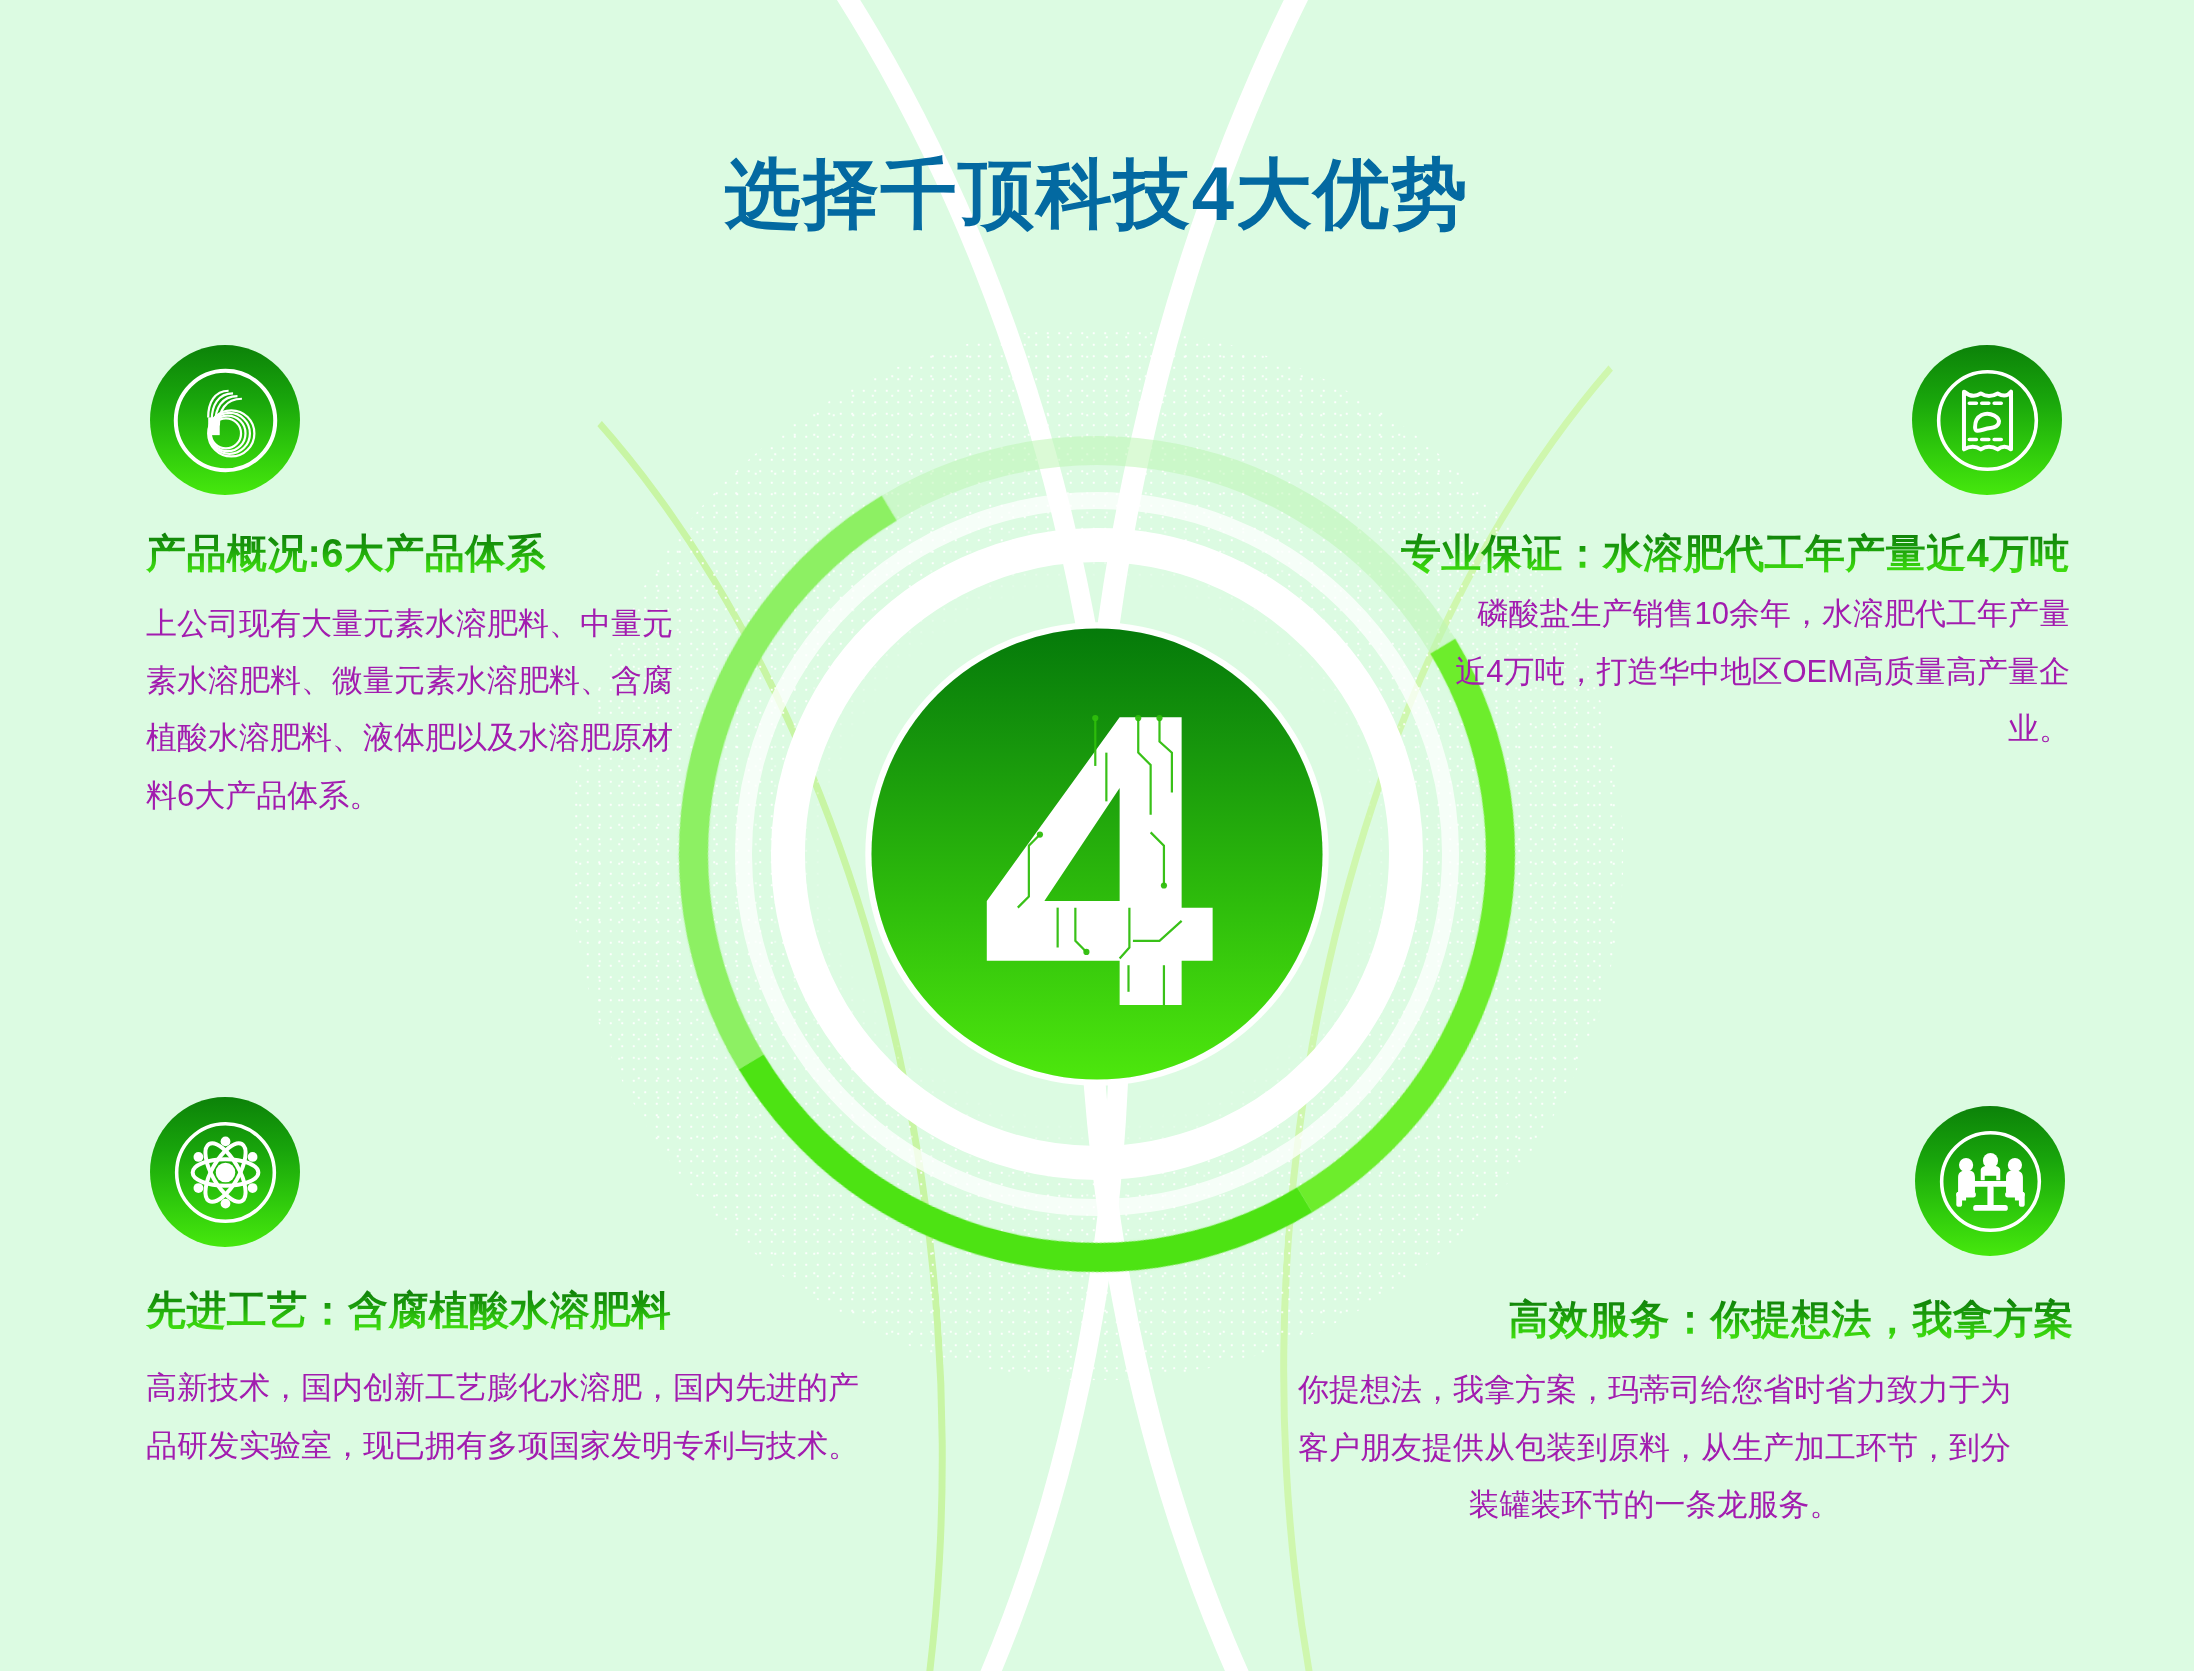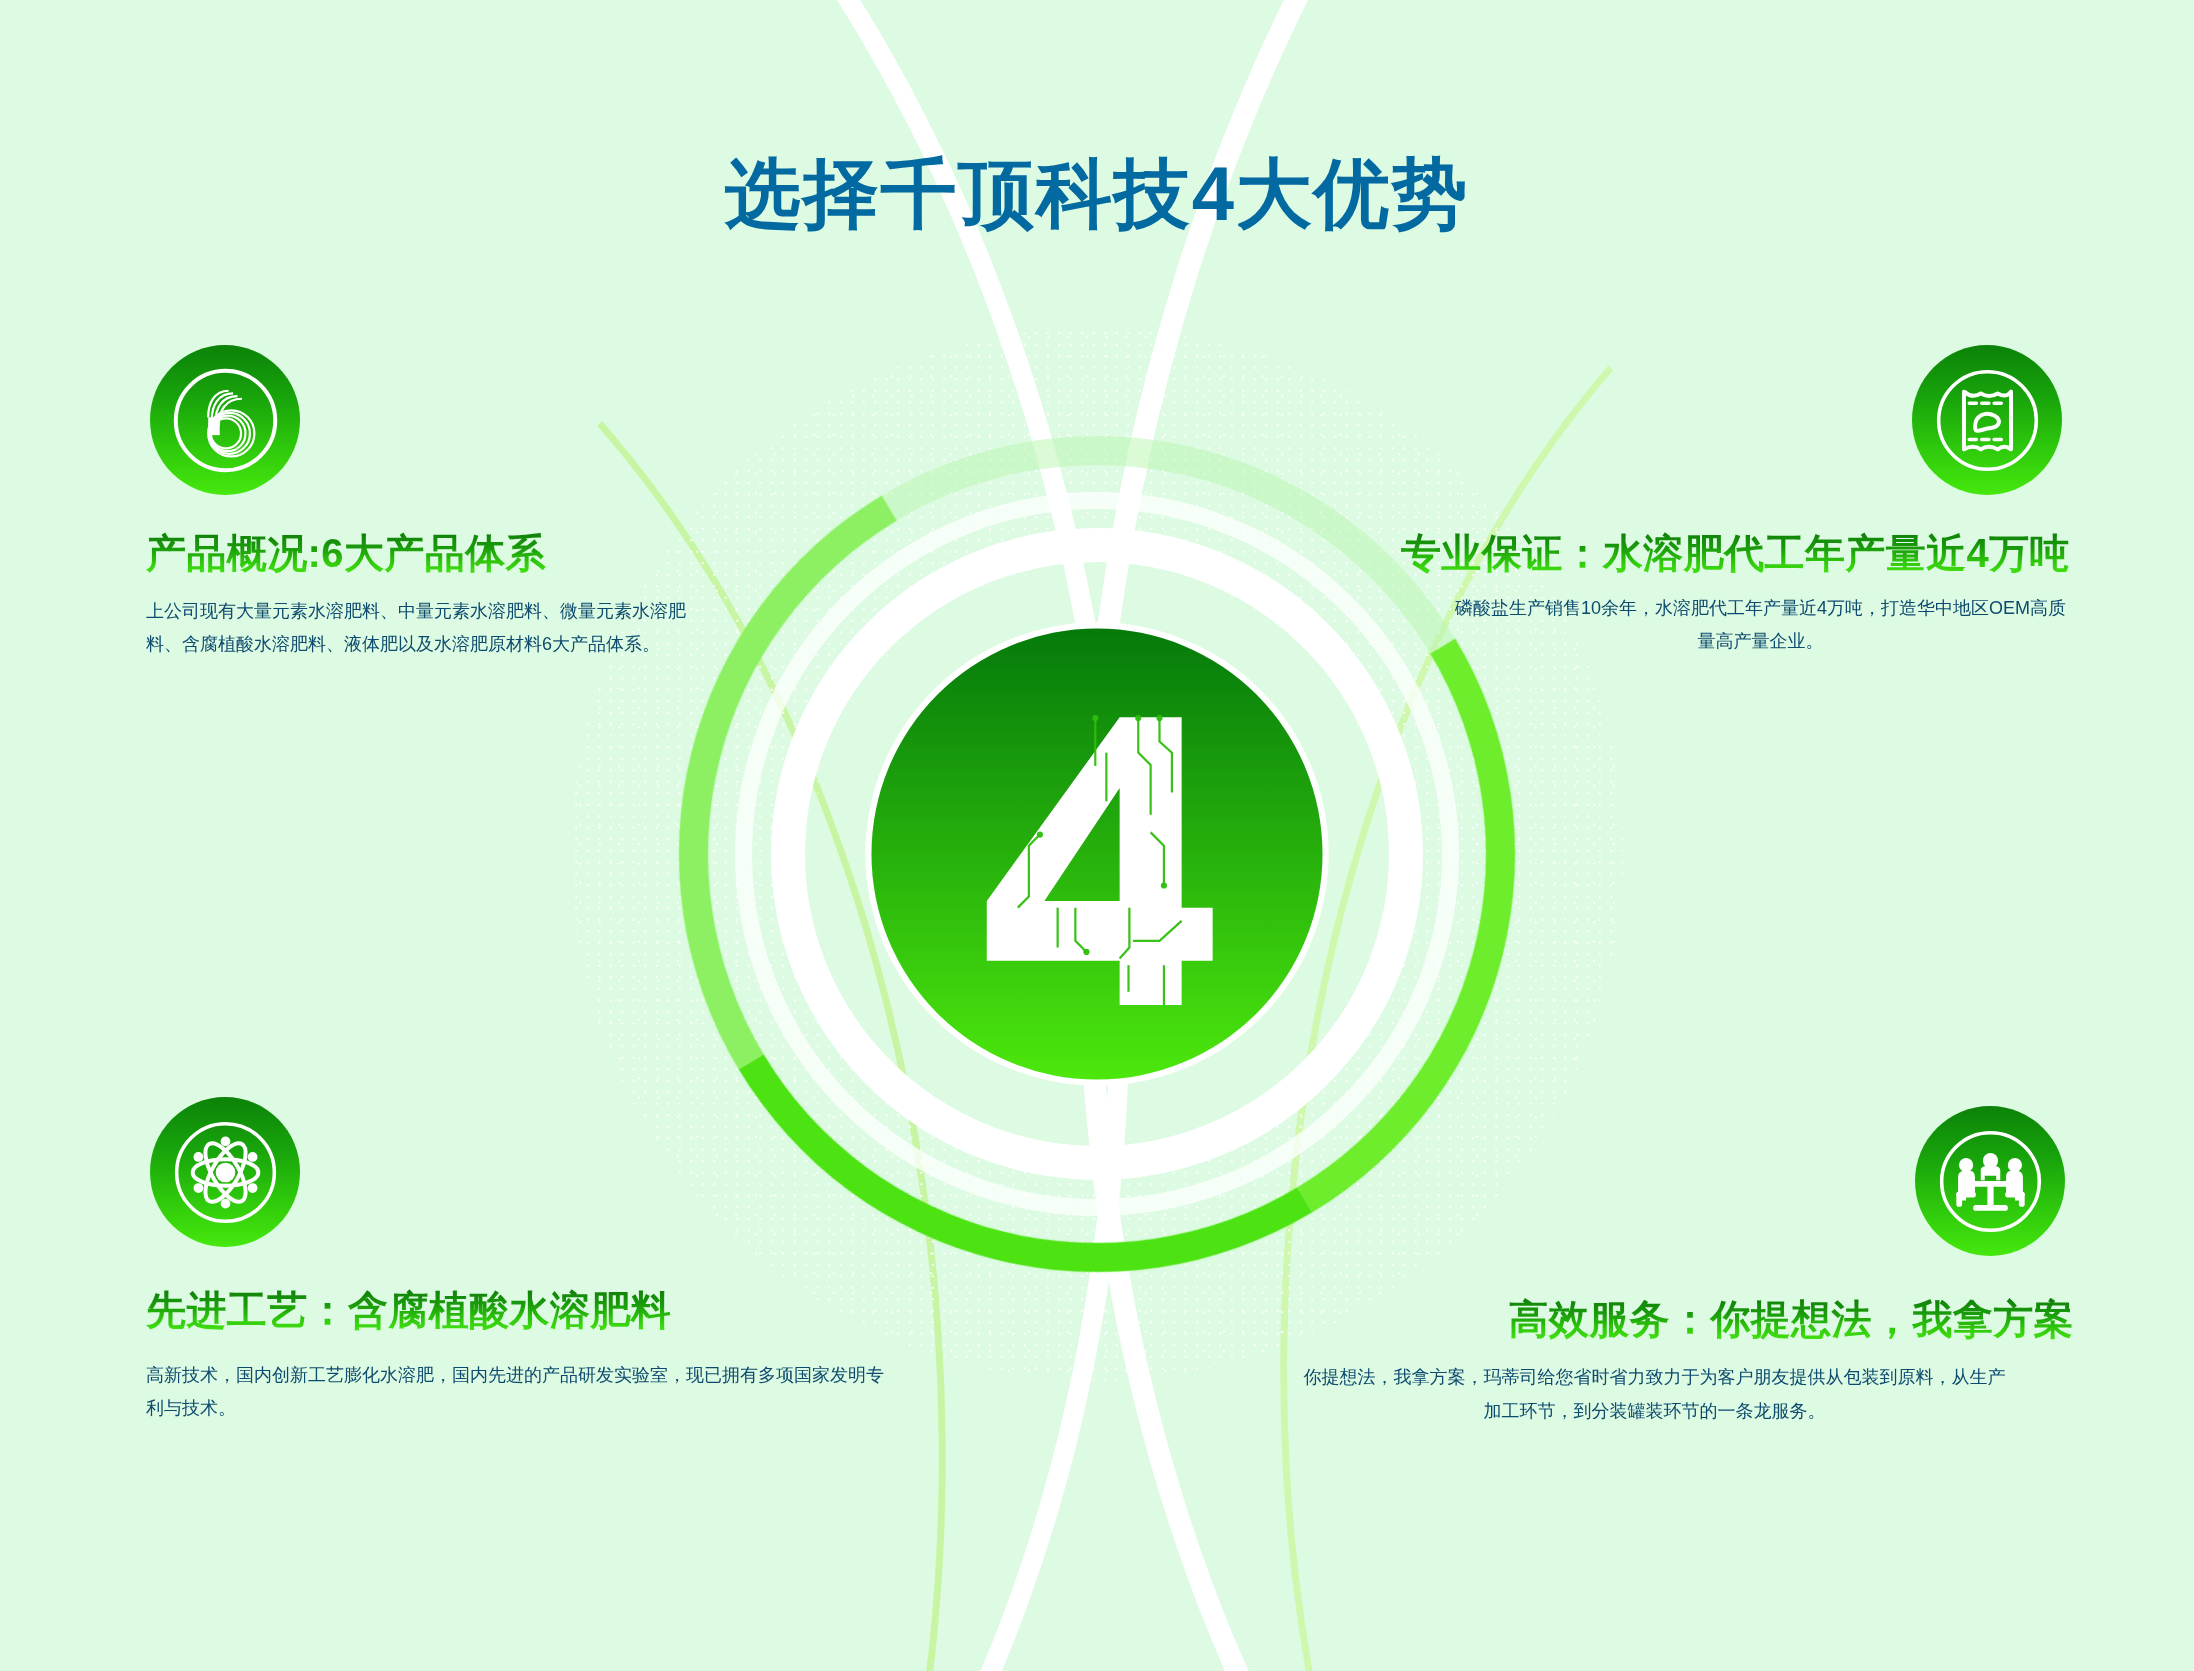--- a/index.html
+++ b/index.html
@@ -130,34 +130,34 @@
 
   .q-head{
     font-size:40px;font-weight:bold;letter-spacing:0.4px;
     background:linear-gradient(180deg,#0f7f09 0%,#1a9c0b 38%,#2fc70c 70%,#45e512 100%);
     -webkit-background-clip:text;background-clip:text;
     -webkit-text-fill-color:transparent;color:#2fc00c;
     white-space:nowrap;line-height:1.08;
     font-family:"Liberation Sans","DejaVu Sans",sans-serif;
   }
   .q-body{
-    font-size:18px;color:#0c4a6e;line-height:1.85;
+    font-size:31px;color:#a21caf;line-height:1.85;
     font-family:"Liberation Sans","DejaVu Sans",sans-serif;
   }
 
   
   #q-tl{left:146px;top:345px;width:575px;}
   #q-tl .badge{margin-left:4.4px;}
   #q-tl .q-head{margin-top:37px;}
   #q-tl .q-body{margin-top:19.5px;width:548px;}
 
   #q-tr{left:1194px;top:345px;width:876px;text-align:right;}
   #q-tr .badge{margin-left:auto;margin-right:8px;}
   #q-tr .q-head{margin-top:37px;}
-  #q-tr .q-body{margin-top:17px;margin-left:auto;width:619px;text-align:center;}
+  #q-tr .q-body{margin-top:10px;margin-left:auto;width:619px;text-align:right;}
 
   #q-bl{left:146px;top:1097px;width:796px;}
   #q-bl .badge{margin-left:4.4px;}
   #q-bl .q-head{margin-top:42px;}
   #q-bl .q-body{margin-top:27px;width:743px;}
 
   #q-br{left:1296px;top:1106px;width:778px;text-align:right;}
   #q-br .badge{margin-left:auto;margin-right:8.8px;}
   #q-br .q-head{margin-top:42px;}
   #q-br .q-body{margin-top:20.3px;width:717px;text-align:center;}

